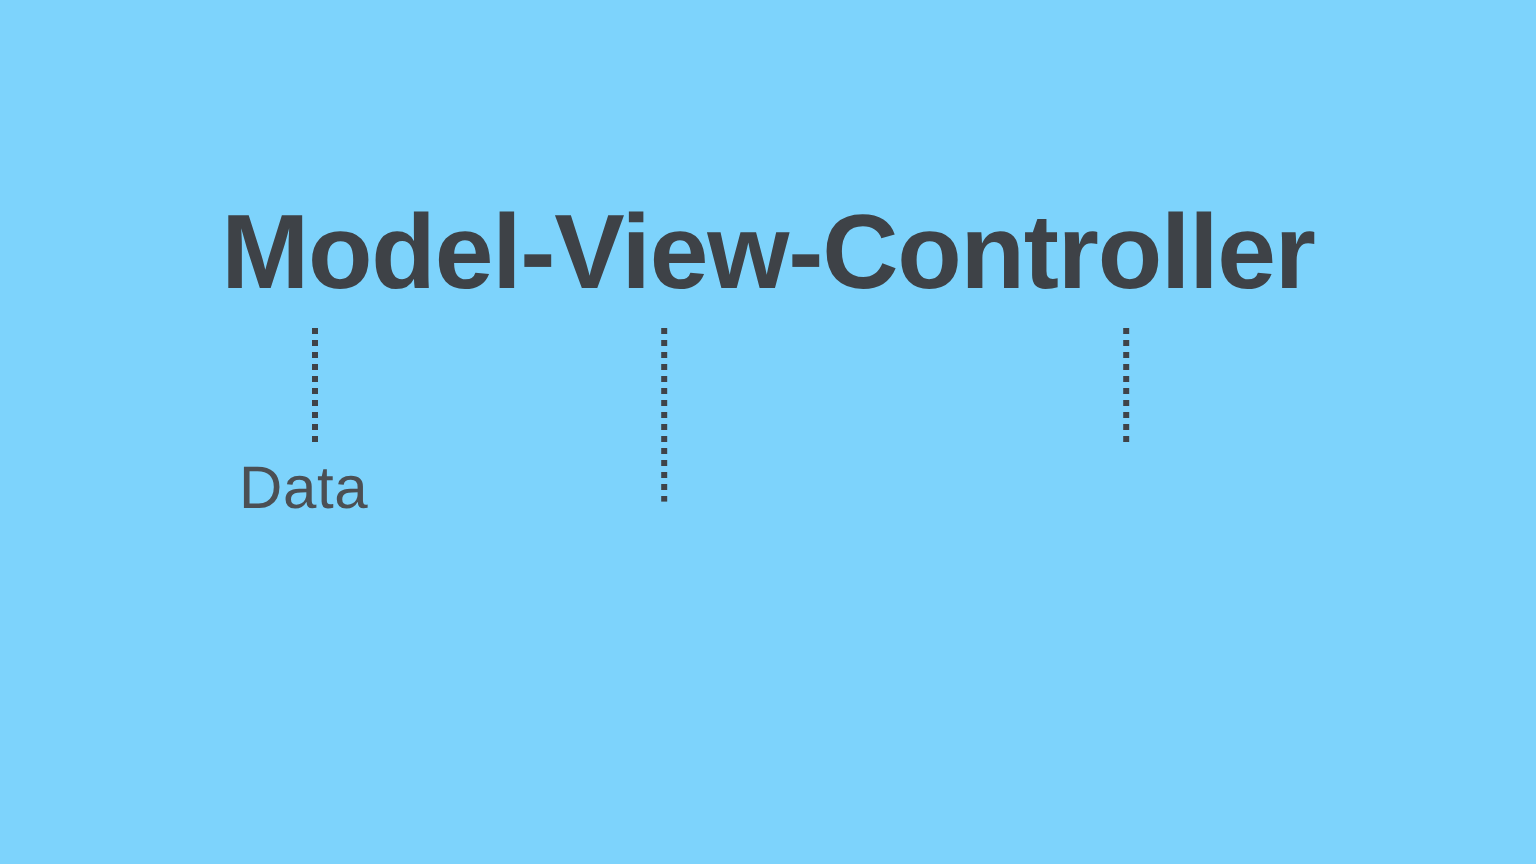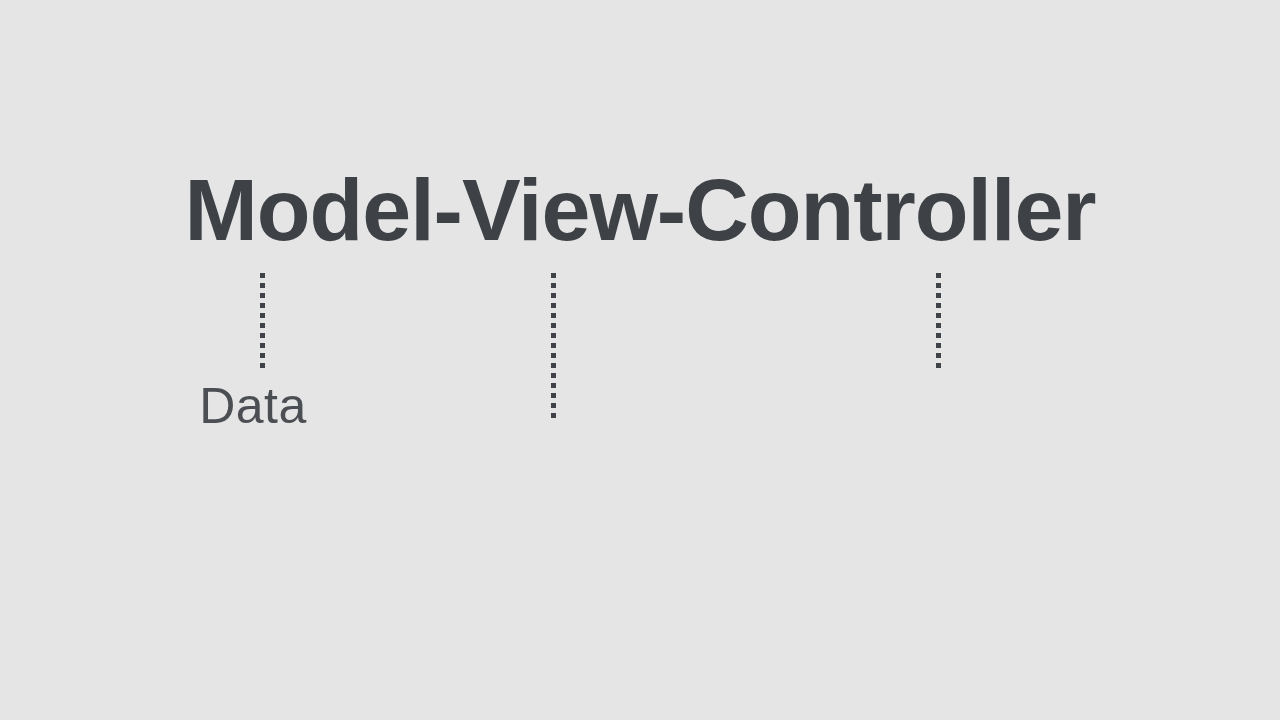--- a/index.html
+++ b/index.html
@@ -4,21 +4,21 @@
 <style>
   html, body {
     margin: 0;
     padding: 0;
     background: #ffffff;
   }
   #stage {
     position: relative;
     width: 1280px;
     height: 720px;
-    background: #e5e5e5;
+    background: #7dd3fc;
     overflow: hidden;
     font-family: "Liberation Sans", sans-serif;
   }
   .title {
     position: absolute;
     top: 166px;
     left: 0;
     width: 1280px;
     text-align: center;
     font-size: 88px;

